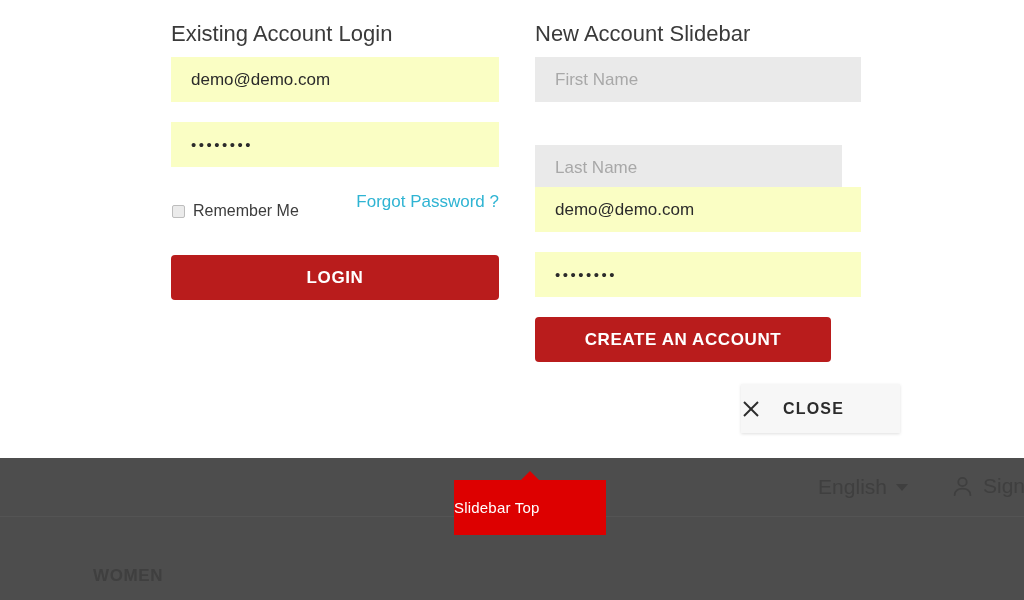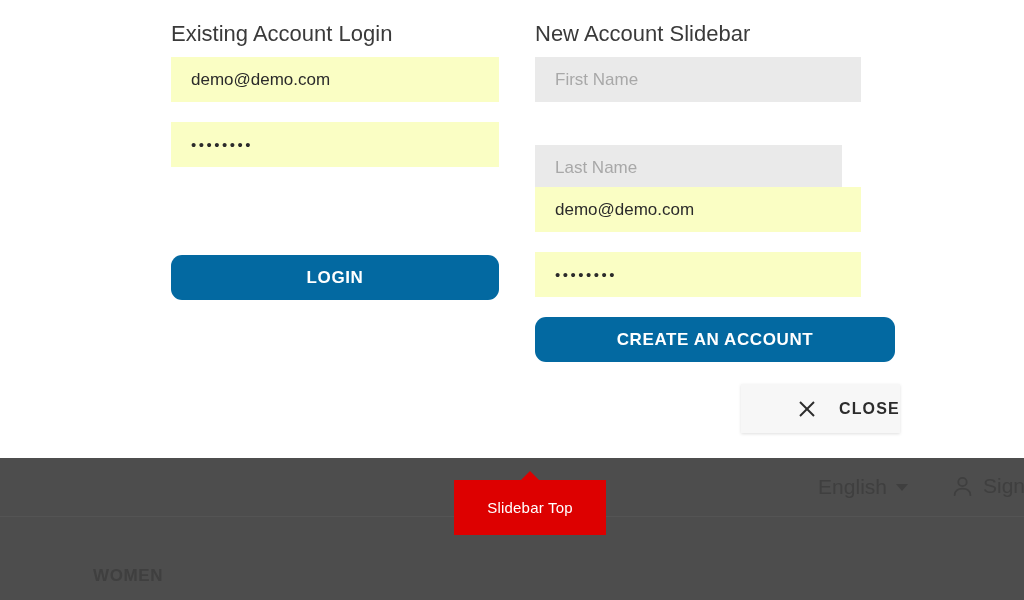--- a/index.html
+++ b/index.html
@@ -136,49 +136,49 @@
     line-height: 24px;
     color: #2fb4d3;
     text-decoration: none;
     cursor: pointer;
   }
 
   .btn {
     position: absolute;
     box-sizing: border-box;
     height: 45px;
-    background: #0369a1;
+    background: #b91c1c;
     color: #ffffff;
     border: 0;
     outline: 0;
     font-family: "Liberation Sans", sans-serif;
     font-size: 17px;
     font-weight: bold;
     letter-spacing: 0.6px;
     cursor: pointer;
-    border-radius: 11px;
+    border-radius: 4px;
     text-align: center;
     line-height: 45px;
     padding: 0;
   }
   .btn-login  { left: 0; top: 255px; width: 328px; }
-  .btn-create { left: 0; top: 317px; width: 360px; }
+  .btn-create { left: 0; top: 317px; width: 296px; }
 
   
   .close-btn {
     position: absolute;
     left: 741px;
     top: 384px;
     width: 159px;
     height: 49px;
     background: #f7f7f7;
     box-shadow: 0 1px 3px rgba(0,0,0,0.13);
     display: flex;
     align-items: center;
-    justify-content: flex-end;
+    justify-content: flex-start;
     gap: 22px;
     cursor: pointer;
     border: 0;
     font-family: "Liberation Sans", sans-serif;
   }
   .close-x {
     width: 20px;
     height: 20px;
     display: block;
     flex: 0 0 auto;
@@ -269,21 +269,21 @@
   
   .slidebar-tip {
     position: absolute;
     left: 454px;
     top: 480px;
     width: 152px;
     height: 55px;
     background: #dd0000;
     display: flex;
     align-items: center;
-    justify-content: center;
+    justify-content: flex-start;
     z-index: 5;
   }
   .slidebar-tip::before {
     content: "";
     position: absolute;
     left: 50%;
     top: -9px;
     margin-left: -9px;
     width: 0;
     height: 0;
@@ -305,20 +305,25 @@
   <div class="modal-panel">
 
     <div class="col col-login">
       <h2 class="col-heading">Existing Account Login</h2>
 
       <input class="field autofill login-email" type="text" value="demo@demo.com" style="">
 
       <input class="field autofill pwd login-pass" type="text" value="••••••••" style="">
 
       <div class="remember-row">
+        <label class="remember-box">
+          <input class="chk" type="checkbox" style="">
+          <span class="remember-label">Remember Me</span>
+        </label>
+        <a class="forgot-link" href="#">Forgot Password ?</a>
       </div>
 
       <button class="btn btn-login">LOGIN</button>
     </div>
 
     <div class="col col-regist">
       <h2 class="col-heading">New Account Slidebar</h2>
 
       <input class="field empty reg-first" type="text" placeholder="First Name" style="">
 

